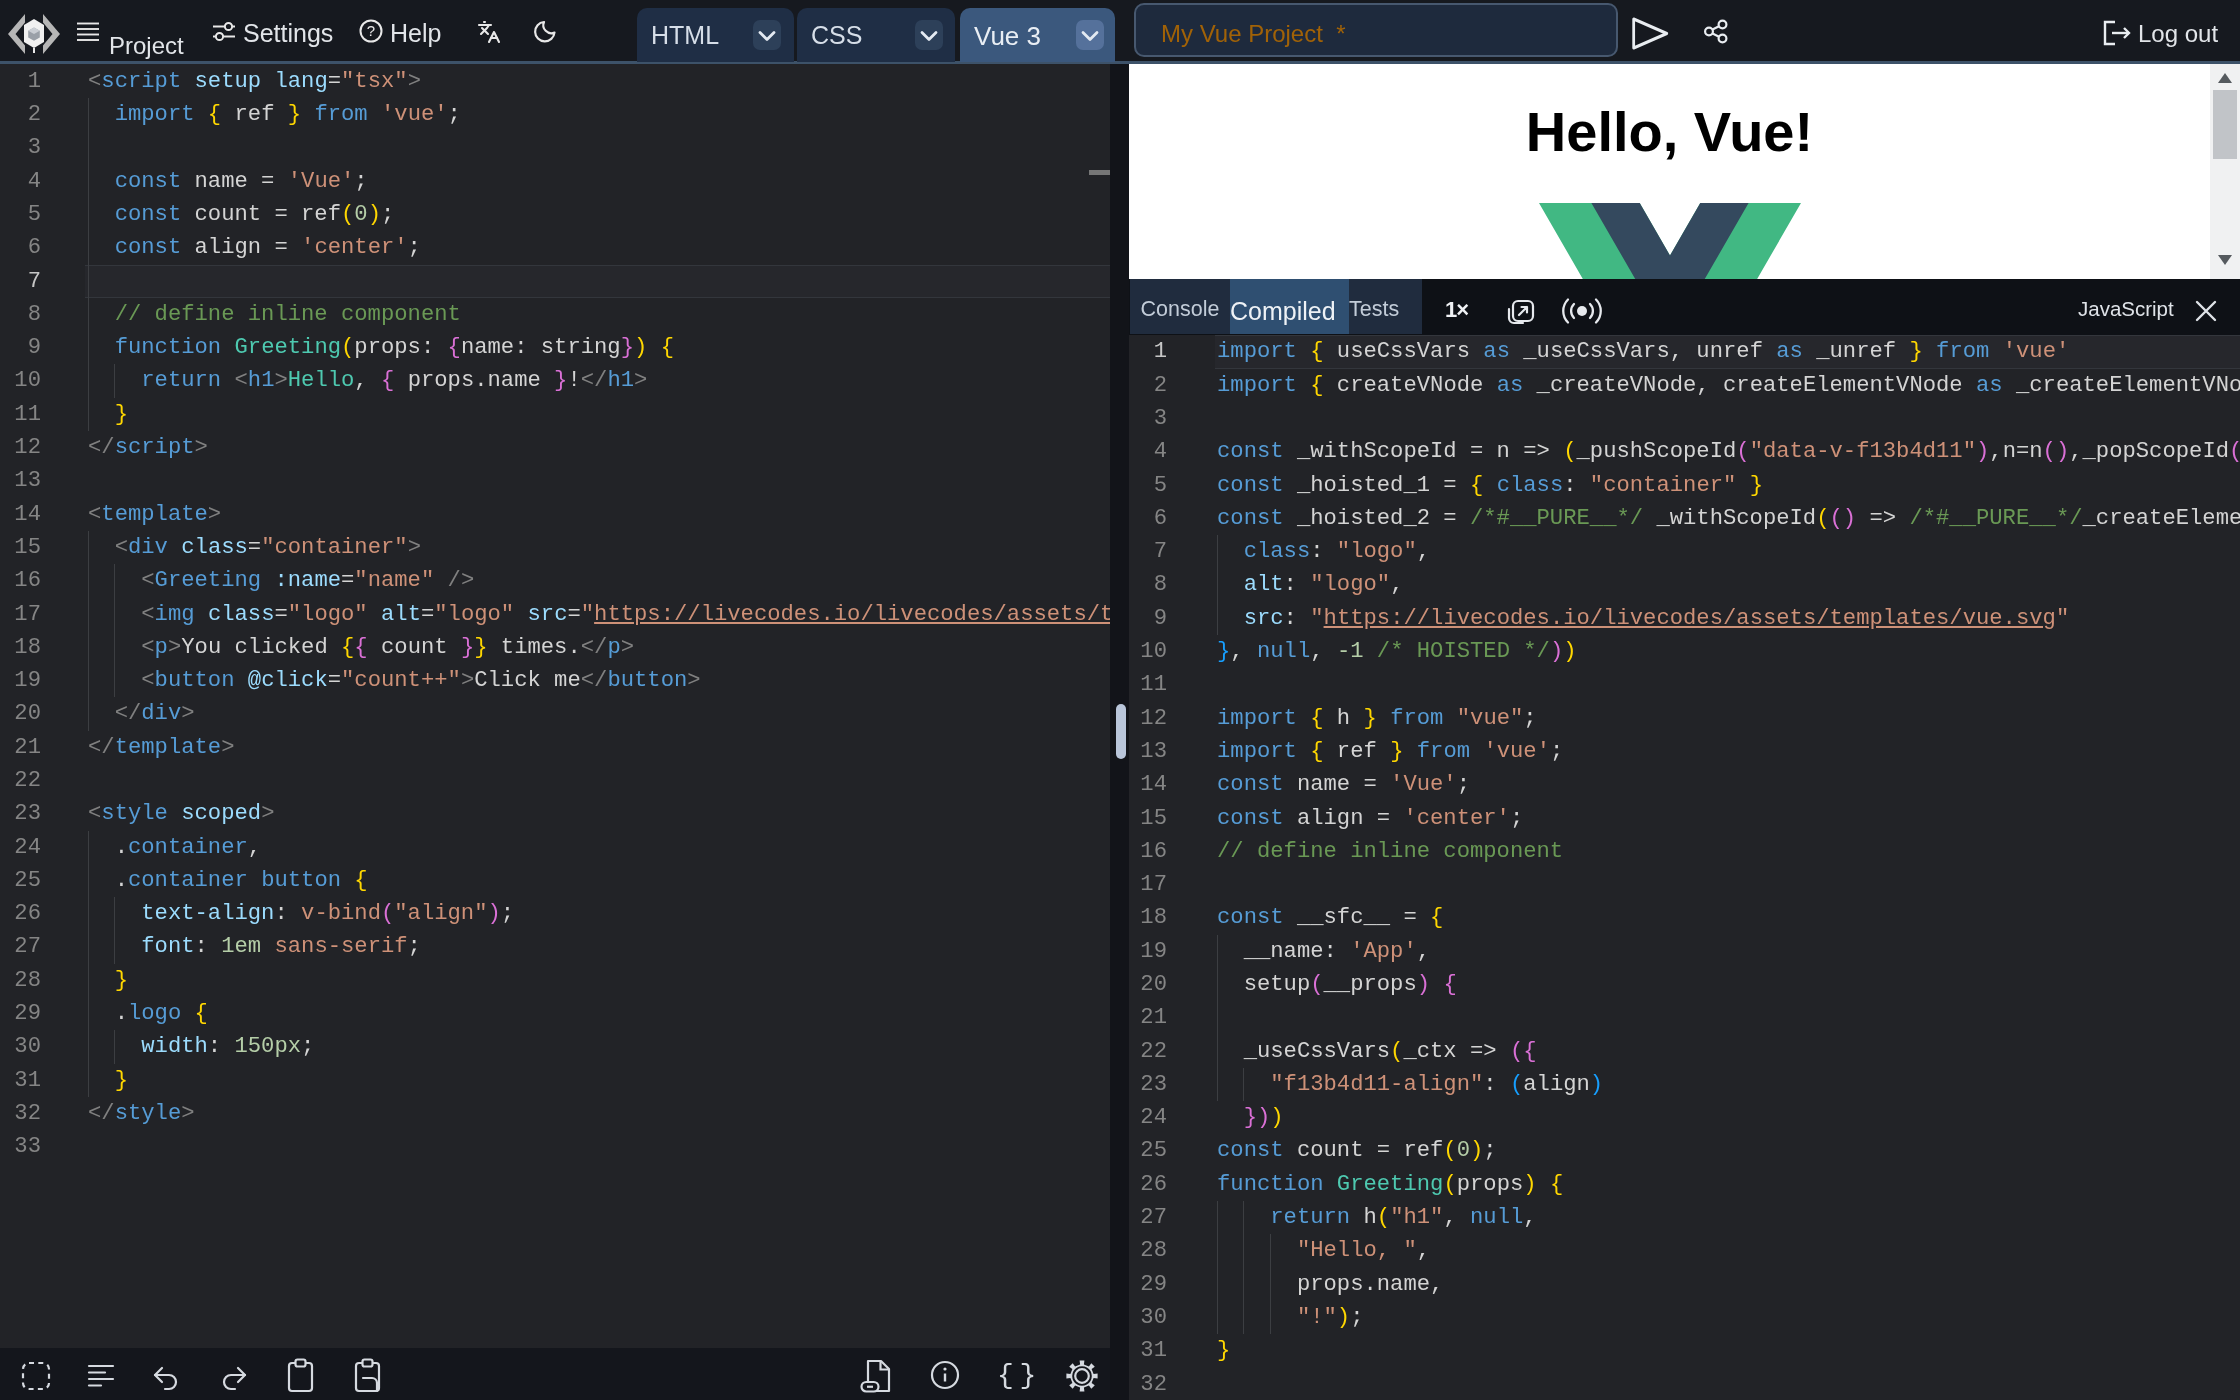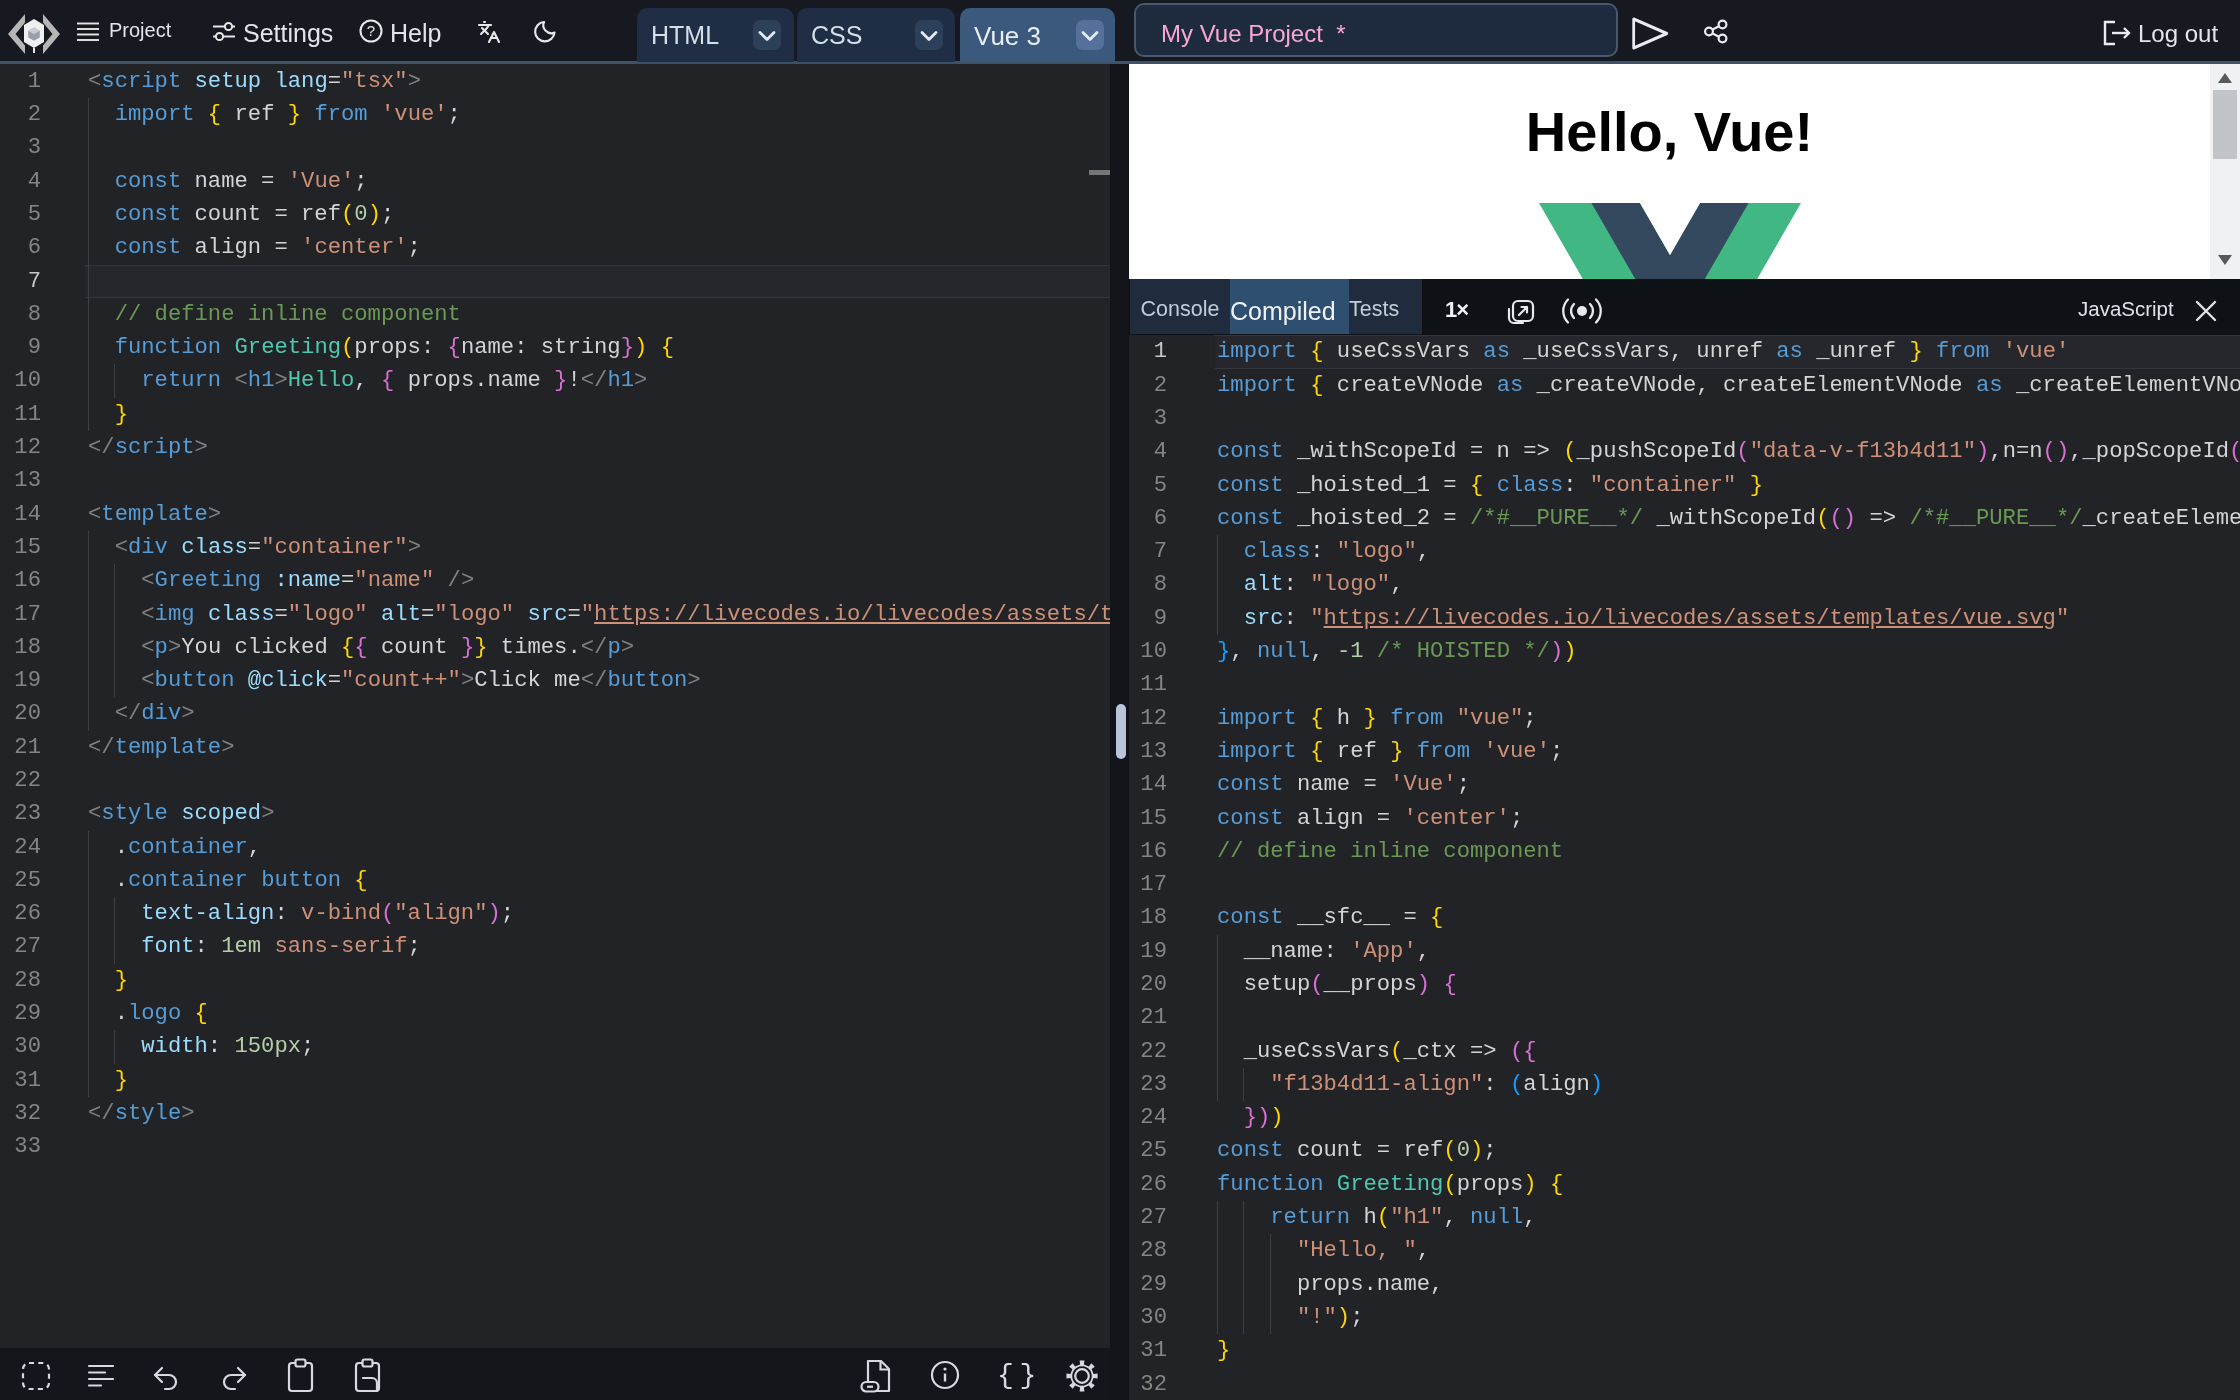--- a/index.html
+++ b/index.html
@@ -260,21 +260,21 @@
       <polygon points="28,20.5 33.8,23.8 33.8,30.5 28,33.8 22.2,30.5 22.2,23.8" fill="#9aa0a8"></polygon>
       <polygon points="28,20.5 33.8,23.8 28,27.1 22.2,23.8" fill="#c9cdd3"></polygon>
       <line x1="28" y1="41" x2="28" y2="46" stroke="#e8e8e8" stroke-width="2"></line>
     </svg>
     <svg class="abs" style="left:76px;top:20px" width="24" height="24" viewBox="0 0 24 24">
       <line x1="1" y1="3.5" x2="23" y2="3.5" stroke="#e8e8e8" stroke-width="1.9"></line>
       <line x1="1" y1="9" x2="23" y2="9" stroke="#e8e8e8" stroke-width="1.9"></line>
       <line x1="1" y1="14.5" x2="23" y2="14.5" stroke="#e8e8e8" stroke-width="1.9"></line>
       <line x1="1" y1="20" x2="23" y2="20" stroke="#e8e8e8" stroke-width="1.9"></line>
     </svg>
-    <div class="abs ui" style="left:109px;top:19px;font-size:20px">Project</div>
+    <div class="abs ui" style="left:109px;top:32px;font-size:24px">Project</div>
     <svg class="abs" style="left:212px;top:20px" width="24" height="24" viewBox="0 0 24 24">
       <line x1="1" y1="6.5" x2="23" y2="6.5" stroke="#e8e8e8" stroke-width="2"></line>
       <circle cx="16.5" cy="6.5" r="3.6" fill="#16191f" stroke="#e8e8e8" stroke-width="2"></circle>
       <line x1="1" y1="16.5" x2="23" y2="16.5" stroke="#e8e8e8" stroke-width="2"></line>
       <circle cx="7.5" cy="16.5" r="3.6" fill="#16191f" stroke="#e8e8e8" stroke-width="2"></circle>
     </svg>
     <div class="abs ui" style="left:243px;top:19px;font-size:25px">Settings</div>
     <svg class="abs" style="left:359px;top:19px" width="24" height="24" viewBox="0 0 24 24">
       <circle cx="12" cy="12" r="10.5" stroke="#e8e8e8" stroke-width="2" fill="none"></circle>
       <text x="12" y="17" font-size="15" font-family="Liberation Sans" fill="#e8e8e8" text-anchor="middle">?</text>
@@ -305,21 +305,21 @@
     <svg class="abs" style="left:915px;top:20px" width="28" height="30" viewBox="0 0 28 30">
       <path d="M7 12.5 L14 19.5 L21 12.5" stroke="#e4eaf2" stroke-width="2.8" fill="none" stroke-linecap="round" stroke-linejoin="round"></path>
     </svg>
     <div class="abs" style="left:960px;top:8px;width:155px;height:54px;background:#3b587d;border-radius:10px 10px 0 0"></div>
     <div class="abs" style="left:974px;top:21px;font-size:26px;color:#e9eef4">Vue 3</div>
     <div class="abs" style="left:1076px;top:20px;width:28px;height:30px;background:#55719b;border-radius:7px"></div>
     <svg class="abs" style="left:1076px;top:20px" width="28" height="30" viewBox="0 0 28 30">
       <path d="M7 12.5 L14 19.5 L21 12.5" stroke="#e4eaf2" stroke-width="2.8" fill="none" stroke-linecap="round" stroke-linejoin="round"></path>
     </svg>
     <div class="abs" style="left:1134px;top:3px;width:484px;height:54px;background:#1e2a3d;border:2px solid #47586f;border-radius:10px"></div>
-    <div class="abs" style="left:1161px;top:20px;font-size:24px;color:#f9a8d4">My Vue Project&nbsp;&nbsp;*</div>
+    <div class="abs" style="left:1161px;top:20px;font-size:24px;color:#a16207">My Vue Project&nbsp;&nbsp;*</div>
     <svg class="abs" style="left:1630px;top:17px" width="46" height="34" viewBox="0 0 46 34">
       <path d="M4 2 L40 16.5 L4 31 Z" stroke="#e9edf1" stroke-width="3" fill="none" stroke-linejoin="round" transform="scale(0.92,1)"></path>
     </svg>
     <svg class="abs" style="left:1703px;top:18px" width="28" height="28" viewBox="0 0 28 28">
       <circle cx="6" cy="13.5" r="3.9" stroke="#e9edf1" stroke-width="2.2" fill="none"></circle>
       <circle cx="19.5" cy="6.5" r="3.9" stroke="#e9edf1" stroke-width="2.2" fill="none"></circle>
       <circle cx="19.5" cy="20.5" r="3.9" stroke="#e9edf1" stroke-width="2.2" fill="none"></circle>
       <line x1="9.5" y1="11.6" x2="16" y2="8.3" stroke="#e9edf1" stroke-width="2.2"></line>
       <line x1="9.5" y1="15.4" x2="16" y2="18.7" stroke="#e9edf1" stroke-width="2.2"></line>
     </svg>

